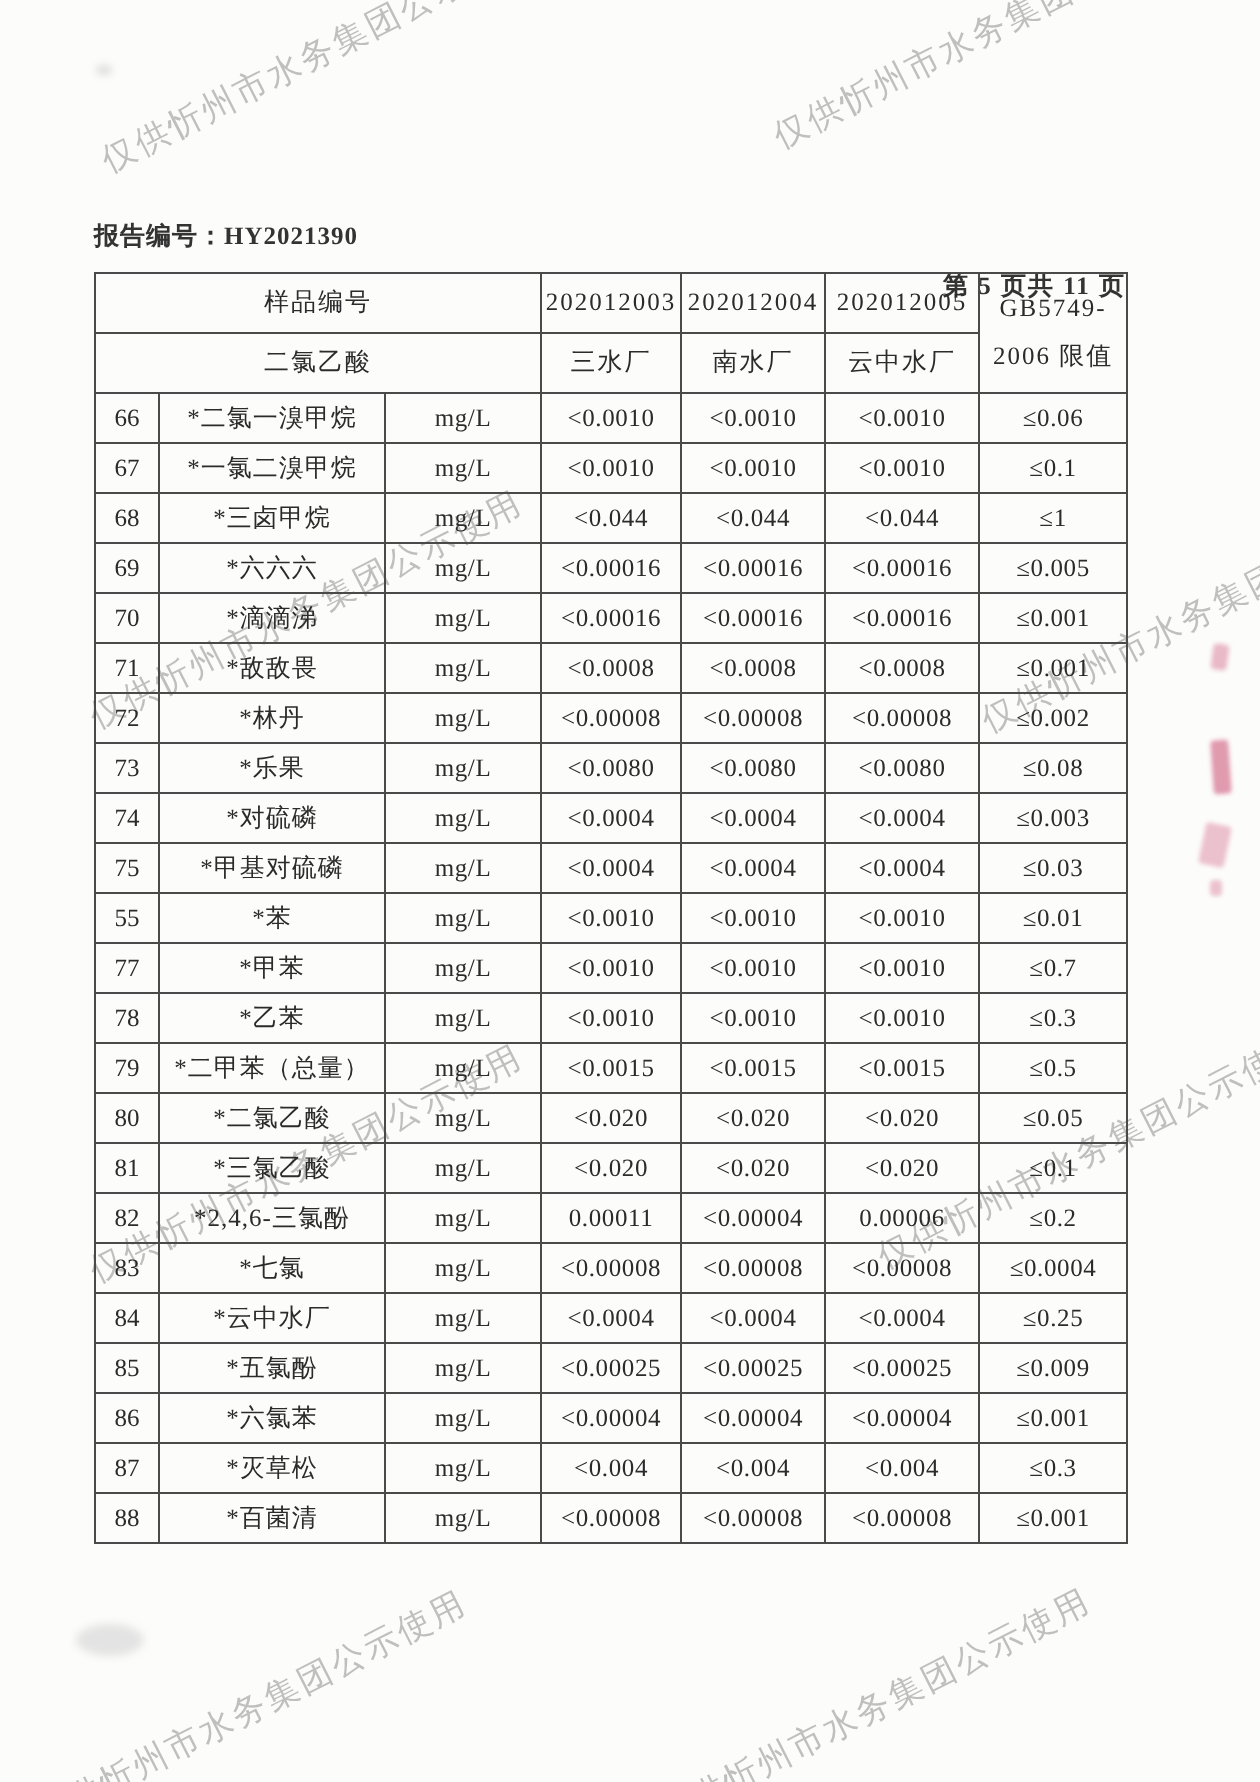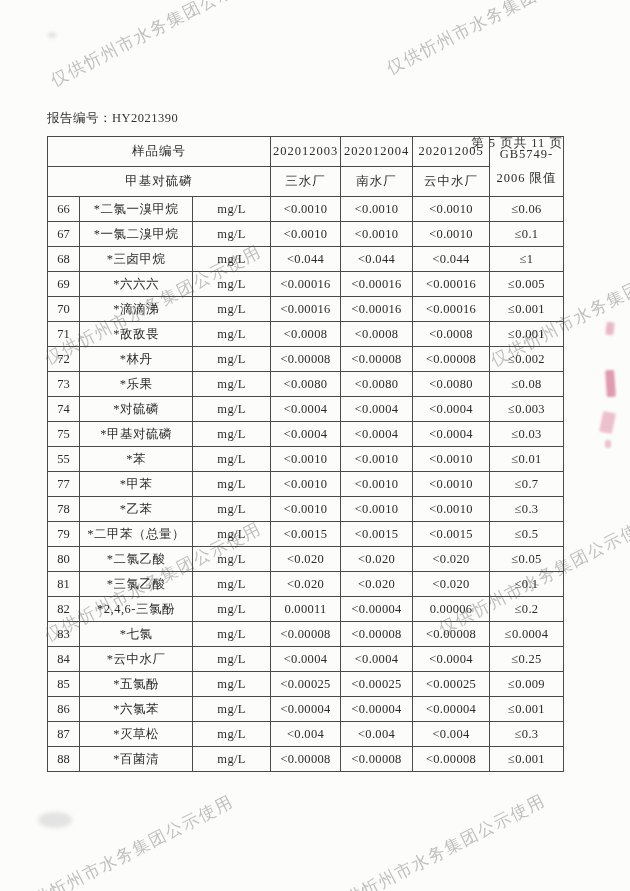--- a/index.html
+++ b/index.html
@@ -35,21 +35,21 @@
   
   .title{
     position:absolute;left:0;top:82px;width:100%;
     text-align:center;
     font-family:"Liberation Sans","DejaVu Sans",sans-serif;
     font-weight:bold;font-size:16.5px;letter-spacing:1px;
     color:#2e2e2e;
   }
   .meta{
     position:absolute;left:47px;top:110px;width:516px;height:18px;
-    font-size:12.5px;font-weight:normal;color:#333;
+    font-size:12.5px;font-weight:bold;color:#333;
   }
   .meta .report-no{position:absolute;left:0;top:0;letter-spacing:.5px;}
   .meta .page-num{position:absolute;right:0;top:0;letter-spacing:1px;margin-top:25px;}
   
   table.results{
     position:absolute;left:47px;top:136px;
     width:516px;
     border-collapse:collapse;
     table-layout:fixed;
     font-size:12.5px;
@@ -112,21 +112,21 @@
         <td colspan="3">样品编号</td>
         <td>202012003</td>
         <td>202012004</td>
         <td>202012005</td>
         <td rowspan="2" class="limit-head">
           <div>GB5749-</div>
           <div>2006 限值</div>
         </td>
       </tr>
       <tr class="h-row">
-        <td colspan="3">甲基对硫磷</td>
+        <td colspan="3">二氯乙酸</td>
         <td>三水厂</td>
         <td>南水厂</td>
         <td>云中水厂</td>
       </tr>
     </thead>
     <tbody>
     <tr class="b-row">
       <td class="c-no">66</td>
       <td class="c-name">*二氯一溴甲烷</td>
       <td class="c-unit">mg/L</td>

